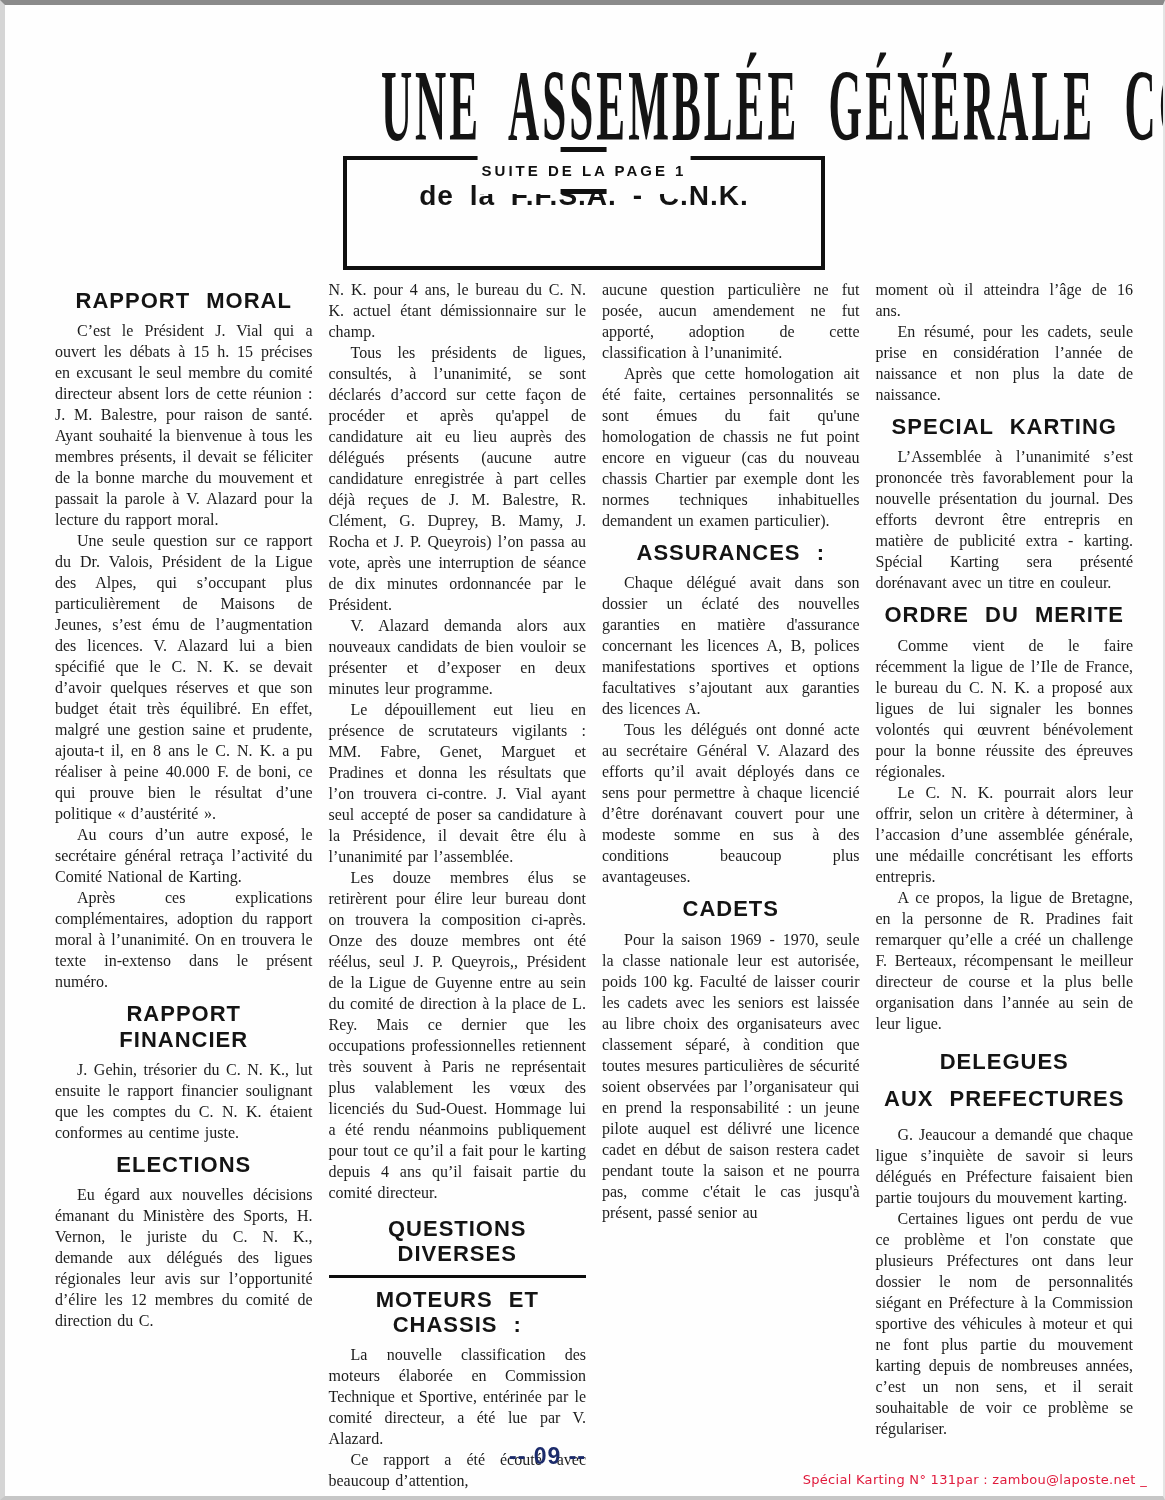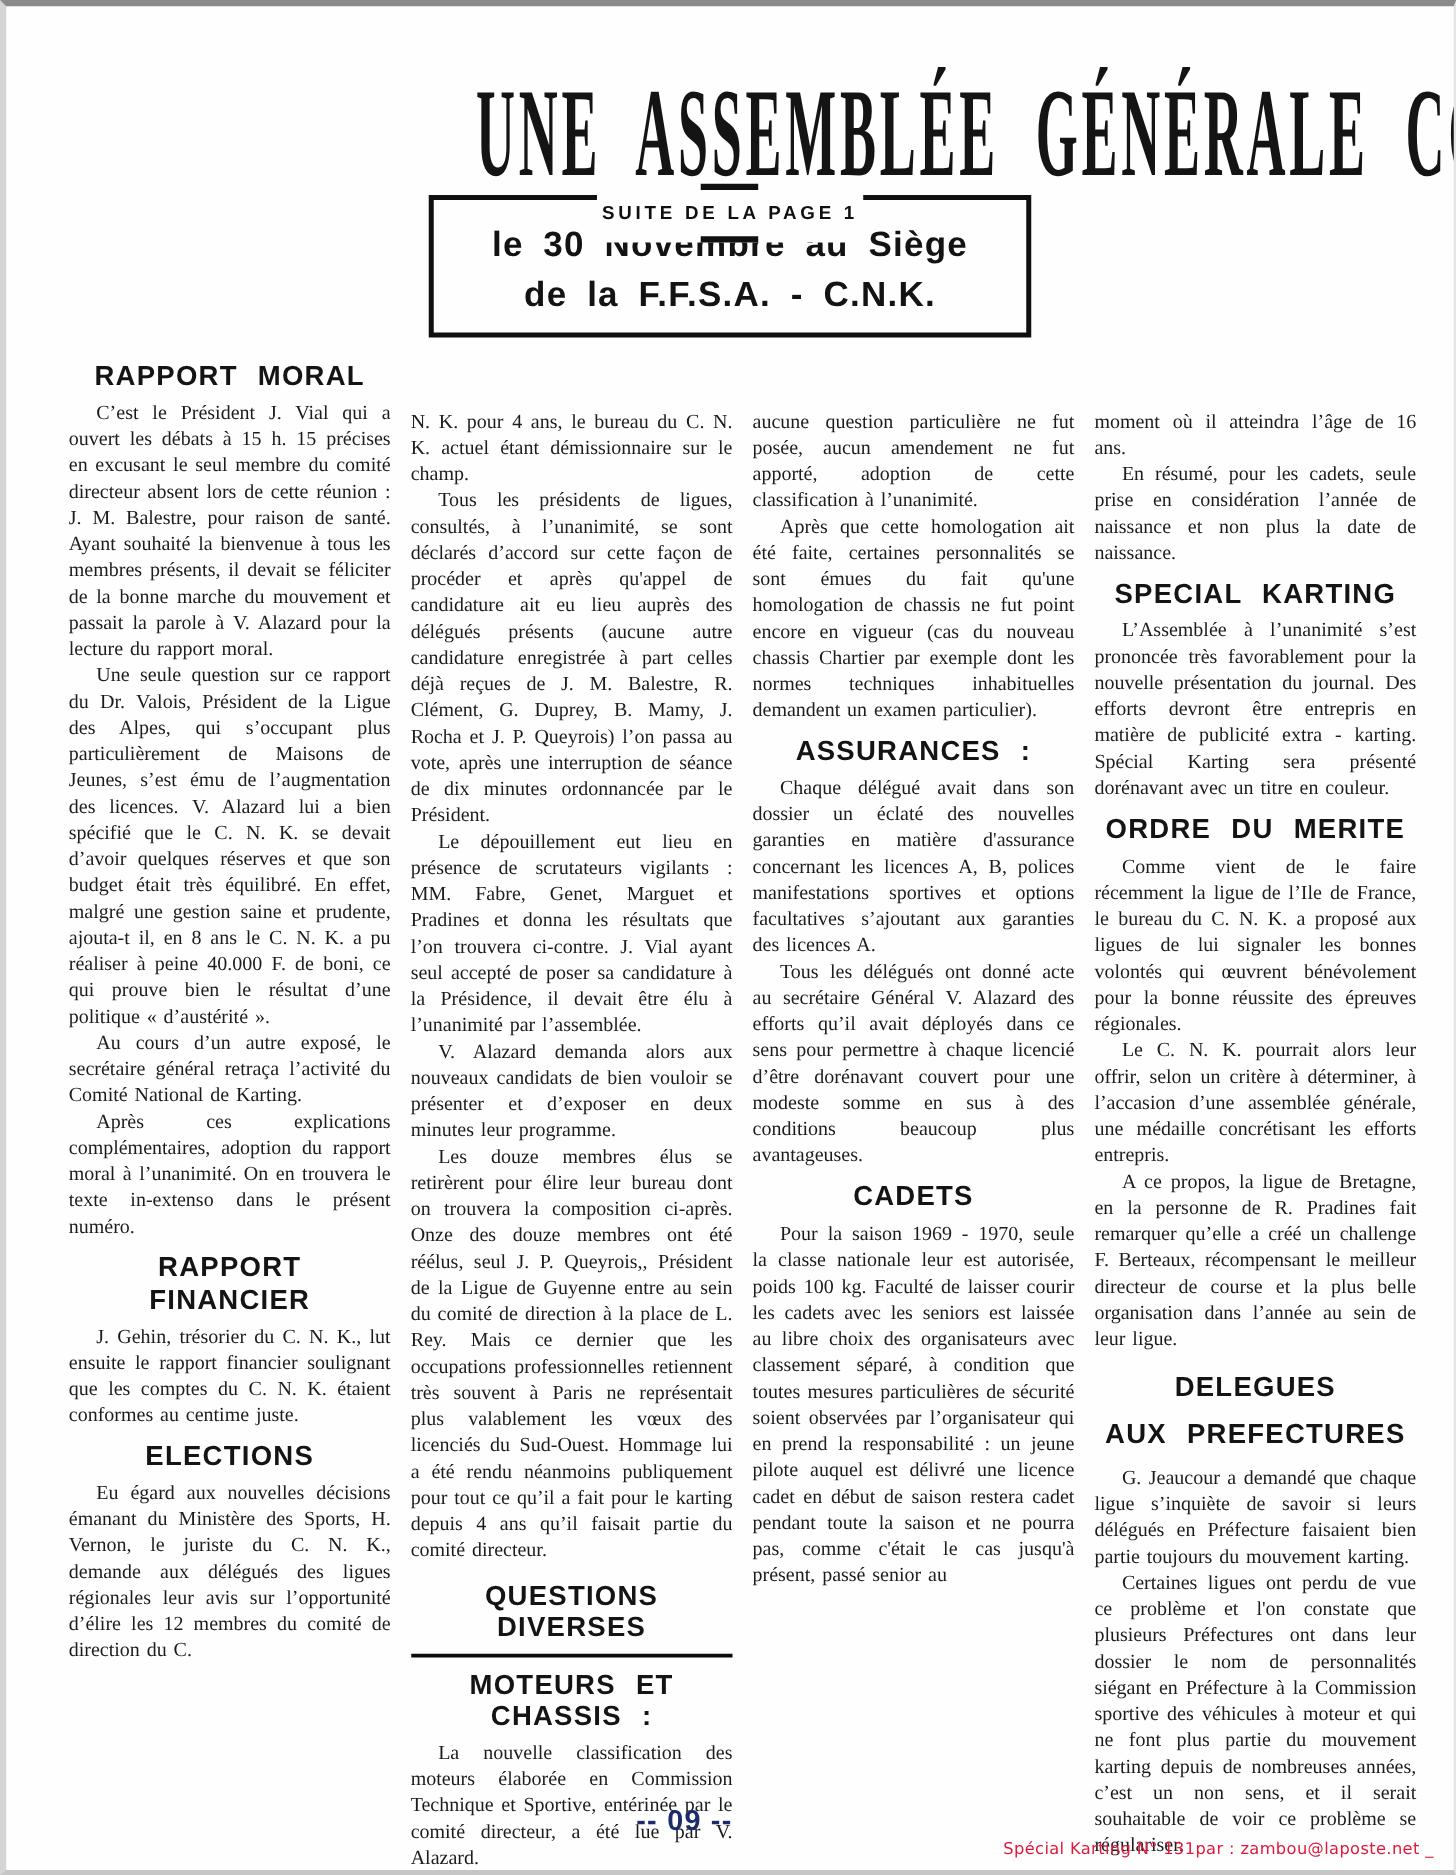--- a/index.html
+++ b/index.html
@@ -27,21 +27,21 @@
     letter-spacing:3px;white-space:nowrap;color:#101010;flex-direction:column;
   }
   .cont-label .bar{width:46px;height:5px;background:#101010;}
   .cont-text{margin-top:16px;text-align:center;font-family:"Liberation Sans",sans-serif;
     font-weight:700;font-size:28px;line-height:40px;letter-spacing:1px;word-spacing:7px;color:#131313;}
   
   .columns{position:absolute;left:50px;top:274px;width:1078px;display:flex;gap:16px;}
   .col{flex:1 1 0;min-width:0;text-align:justify;font-size:16px;line-height:21px;
     word-spacing:1.5px;color:#1c1c1c;}
   .col p{margin:0;text-indent:22px;}
-  .col p.noindent{text-indent:0;margin-top:48px;}
+  .col p.noindent{text-indent:0;}
   .col h3{
     font-family:"Liberation Sans",sans-serif;font-weight:700;text-align:center;
     font-size:22px;line-height:1.15;letter-spacing:1px;word-spacing:9px;
     margin:9px 0 7px;color:#141414;text-indent:0;
   }
   .col h3.underline{border-bottom:3px solid #0c0c0c;padding-bottom:8px;margin-top:13px;}
   .col h3.lines div{line-height:1.7;}
   
   .page-number{
     position:absolute;left:445px;top:1438px;width:136px;text-align:right;
@@ -62,42 +62,41 @@
     <span>UNE ASSEMBLÉE GÉNÉRALE CONSTRUCTIVE</span>
   </div>
 
   <div class="cont-box">
     <div class="cont-label">
       <span class="bar"></span>
       <span>SUITE DE LA PAGE 1</span>
       <span class="bar"></span>
     </div>
     <div class="cont-text">
-      <div>le 30 Novembre au Siège</div>
       <div>de la F.F.S.A. - C.N.K.</div>
     </div>
   </div>
 
   <div class="columns">
       <div class="col">
         <h3>RAPPORT MORAL</h3>
         <p>C’est le Président J. Vial qui a ouvert les débats à 15 h. 15 précises en excusant le seul membre du comité directeur absent lors de cette réunion : J. M. Balestre, pour raison de santé. Ayant souhaité la bienvenue à tous les membres présents, il devait se féliciter de la bonne marche du mouvement et passait la parole à V. Alazard pour la lecture du rapport moral.</p>
         <p>Une seule question sur ce rapport du Dr. Valois, Président de la Ligue des Alpes, qui s’occupant plus particulièrement de Maisons de Jeunes, s’est ému de l’augmentation des licences. V. Alazard lui a bien spécifié que le C. N. K. se devait d’avoir quelques réserves et que son budget était très équilibré. En effet, malgré une gestion saine et prudente, ajouta-t il, en 8 ans le C. N. K. a pu réaliser à peine 40.000 F. de boni, ce qui prouve bien le résultat d’une politique « d’austérité ».</p>
         <p>Au cours d’un autre exposé, le secrétaire général retraça l’activité du Comité National de Karting.</p>
         <p>Après ces explications complémentaires, adoption du rapport moral à l’unanimité. On en trouvera le texte in-extenso dans le présent numéro.</p>
         <h3>RAPPORT FINANCIER</h3>
         <p>J. Gehin, trésorier du C. N. K., lut ensuite le rapport financier soulignant que les comptes du C. N. K. étaient conformes au centime juste.</p>
         <h3>ELECTIONS</h3>
         <p>Eu égard aux nouvelles décisions émanant du Ministère des Sports, H. Vernon, le juriste du C. N. K., demande aux délégués des ligues régionales leur avis sur l’opportunité d’élire les 12 membres du comité de direction du C.</p>
       </div>
       <div class="col">
         <p class="noindent">N. K. pour 4 ans, le bureau du C. N. K. actuel étant démissionnaire sur le champ.</p>
         <p>Tous les présidents de ligues, consultés, à l’unanimité, se sont déclarés d’accord sur cette façon de procéder et après qu'appel de candidature ait eu lieu auprès des délégués présents (aucune autre candidature enregistrée à part celles déjà reçues de J. M. Balestre, R. Clément, G. Duprey, B. Mamy, J. Rocha et J. P. Queyrois) l’on passa au vote, après une interruption de séance de dix minutes ordonnancée par le Président.</p>
+        <p>V. Alazard demanda alors aux nouveaux candidats de bien vouloir se présenter et d’exposer en deux minutes leur programme.</p>
         <p>Le dépouillement eut lieu en présence de scrutateurs vigilants : MM. Fabre, Genet, Marguet et Pradines et donna les résultats que l’on trouvera ci-contre. J. Vial ayant seul accepté de poser sa candidature à la Présidence, il devait être élu à l’unanimité par l’assemblée.</p>
-        <p>V. Alazard demanda alors aux nouveaux candidats de bien vouloir se présenter et d’exposer en deux minutes leur programme.</p>
         <p>Les douze membres élus se retirèrent pour élire leur bureau dont on trouvera la composition ci-après. Onze des douze membres ont été réélus, seul J. P. Queyrois,, Président de la Ligue de Guyenne entre au sein du comité de direction à la place de L. Rey. Mais ce dernier que les occupations professionnelles retiennent très souvent à Paris ne représentait plus valablement les vœux des licenciés du Sud-Ouest. Hommage lui a été rendu néanmoins publiquement pour tout ce qu’il a fait pour le karting depuis 4 ans qu’il faisait partie du comité directeur.</p>
         <h3 class="underline">QUESTIONS DIVERSES</h3>
         <h3>MOTEURS ET CHASSIS :</h3>
         <p>La nouvelle classification des moteurs élaborée en Commission Technique et Sportive, entérinée par le comité directeur, a été lue par V. Alazard.</p>
         <p>Ce rapport a été écouté avec beaucoup d’attention,</p>
       </div>
       <div class="col">
         <p class="noindent">aucune question particulière ne fut posée, aucun amendement ne fut apporté, adoption de cette classification à l’unanimité.</p>
         <p>Après que cette homologation ait été faite, certaines personnalités se sont émues du fait qu'une homologation de chassis ne fut point encore en vigueur (cas du nouveau chassis Chartier par exemple dont les normes techniques inhabituelles demandent un examen particulier).</p>
         <h3>ASSURANCES :</h3>

